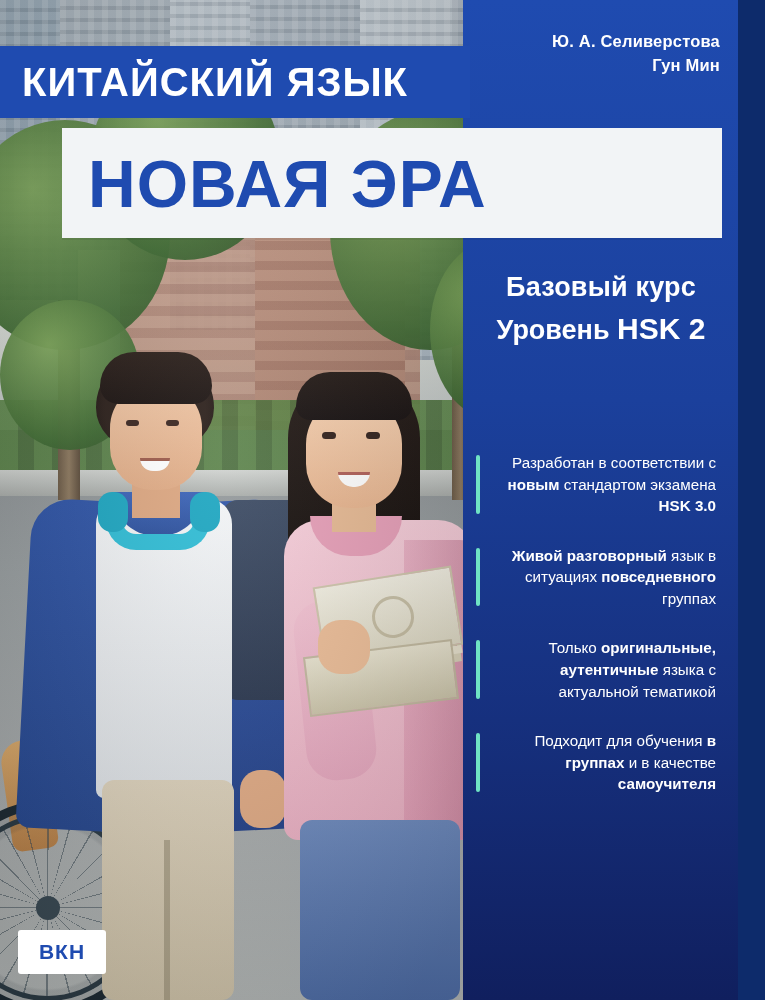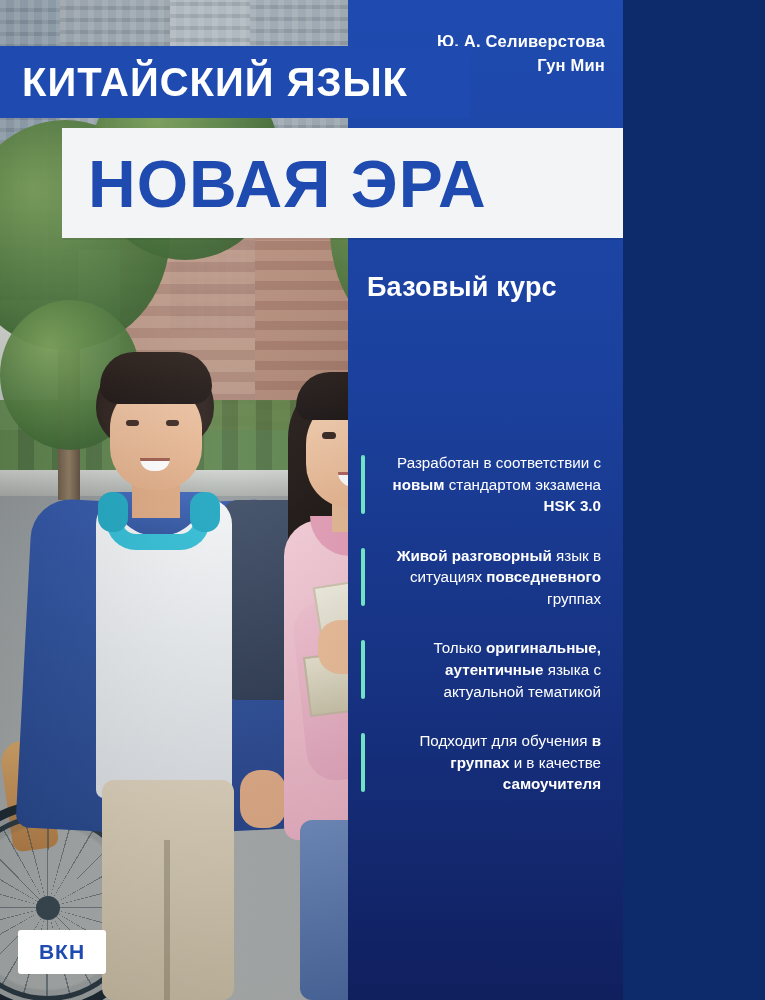--- a/index.html
+++ b/index.html
@@ -4,21 +4,21 @@
 <style>
   * { box-sizing: border-box; margin: 0; padding: 0; }
   html, body {
     width: 765px; height: 1000px;
     font-family: "Liberation Sans", sans-serif;
     overflow: hidden;
     background: #0d2b6b;
   }
   #cover {
     position: relative;
-    width: 623px; height: 1000px;
+    width: 738px; height: 1000px;
     overflow: hidden;
     background: #1a3f8f;
   }
 
   
   .photo {
     position: absolute; left: 0; top: 0; width: 765px; height: 1000px;
     background:
       
       linear-gradient(180deg, #cfd9e4 0%, #dfe5ea 14%, #e6e3dc 24%, #d8dcd6 33%, transparent 45%);
@@ -290,21 +290,21 @@
     position: absolute; right: 0; top: 0; width: 275px; height: 1000px;
     background: linear-gradient(180deg,#1f4bb0 0%, #1b409c 40%, #16307e 72%, #101f5e 100%);
   }
   .authors {
     position: absolute; right: 18px; top: 30px; width: 238px;
     text-align: right; color: #ffffff;
     font-weight: bold; font-size: 16.5px; line-height: 1.45;
     letter-spacing: .2px;
   }
   .subtitle-block {
-    position: absolute; right: 18px; top: 272px; width: 238px; text-align: left;
+    position: absolute; right: 18px; top: 272px; width: 238px; text-align: center;
   }
   .sub1 { color: #fff; font-size: 27px; font-weight: bold; letter-spacing: .2px; }
   .sub2 { color: #fff; font-size: 27px; font-weight: bold; margin-top: 9px; }
   .sub2 b { font-size: 30px; }
 
   
   .features {
     position: absolute; right: 14px; top: 424px; width: 248px;
   }
   .feature {
@@ -445,20 +445,21 @@
   </div>
 
   <div class="sidebar">
     <div class="authors">
       <div>Ю. А. Селиверстова</div>
       <div>Гун Мин</div>
     </div>
 
     <div class="subtitle-block">
       <div class="sub1">Базовый курс</div>
+      <div class="sub2"><span>Уровень </span><b>HSK 2</b></div>
     </div>
 
     <div class="features" id="features">
         <div class="feature"><span class="bar"></span><span>Разработан в соответствии </span><span>с </span><b>новым</b><span> стандартом экзамена </span><b>HSK 3.0</b></div>
         <div class="feature"><span class="bar"></span><b>Живой разговорный</b><span> язык в ситуациях </span><b>повседневного</b><span> группах</span></div>
         <div class="feature"><span class="bar"></span><span>Только </span><b>оригинальные,</b><span> </span><b>аутентичные</b><span> языка с актуальной тематикой</span></div>
         <div class="feature"><span class="bar"></span><span>Подходит для обучения </span><b>в группах</b><span> и в качестве </span><b>самоучителя</b></div>
       </div>
   </div>
 

